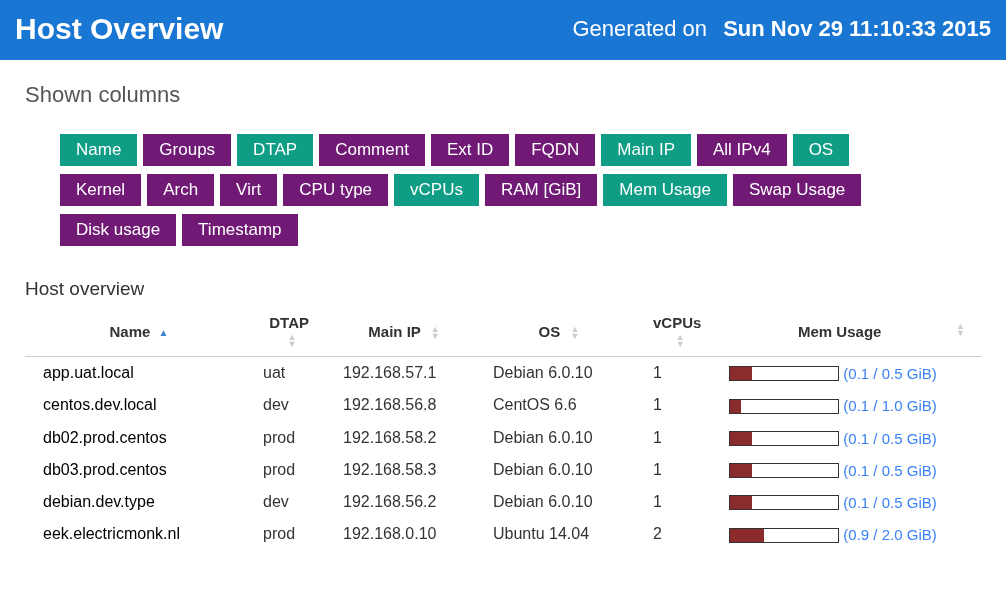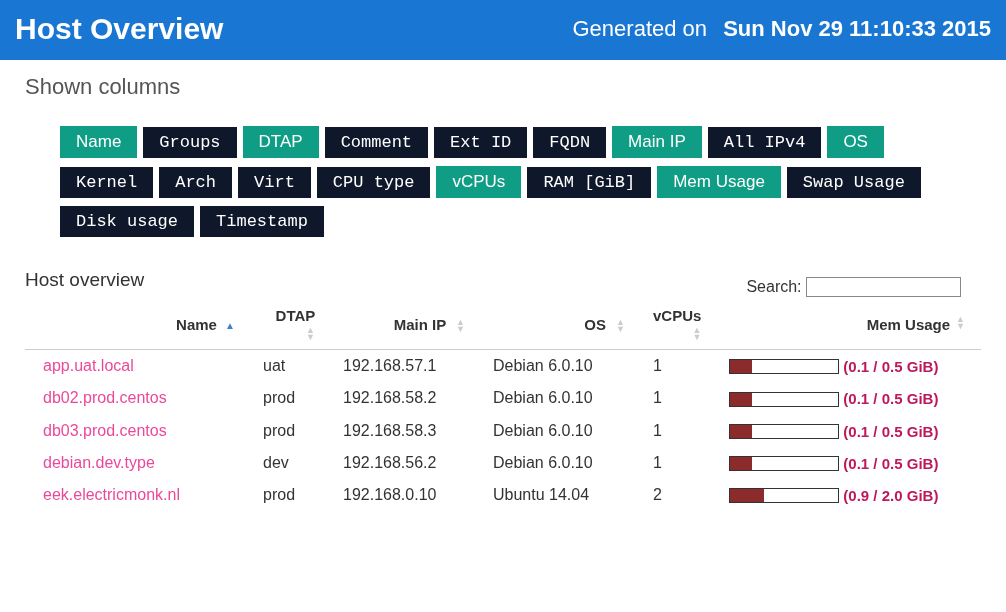--- a/index.html
+++ b/index.html
@@ -23,21 +23,21 @@
     margin: 0;
     font-size: 30px;
     font-weight: bold;
   }
   .gen-on {
     font-size: 22px;
   }
   .gen-label { font-weight: 400; margin-right: 10px; }
   .gen-date { font-weight: bold; }
   .content {
-    padding: 4px 25px 10px 25px;
+    padding: 12px 25px 10px 25px;
   }
   .section-title {
     font-size: 22px;
     color: #555;
     margin: 10px 0 22px 0;
     font-weight: 400;
   }
   .filters {
     margin-left: 35px;
     margin-bottom: 28px;
@@ -47,21 +47,21 @@
     display: inline-block;
     padding: 6px 16px;
     margin: 4px 6px 4px 0;
     font-size: 17px;
     color: #fff;
     cursor: pointer;
     border: none;
     font-family: inherit;
   }
   .filter-btn.on { background: #0f9d85; }
-  .filter-btn.off { background: #0f172a; font-family: Liberation Mono, monospace; }
+  .filter-btn.off { background: #701a75; }
   .subheader {
     font-size: 19px;
     color: #333;
     margin: 6px 0 8px 0;
     font-weight: 400;
   }
   .search-row {
     text-align: right;
     padding-right: 20px;
     font-size: 16px;
@@ -75,35 +75,35 @@
     width: 155px;
     font-size: 14px;
     padding: 1px 3px;
   }
   table.hosts {
     width: 100%;
     border-collapse: collapse;
     margin-top: 4px;
   }
   table.hosts th {
-    text-align: right;
+    text-align: center;
     font-size: 15px;
     font-weight: bold;
     color: #333;
     padding: 6px 10px 8px 18px;
     border-bottom: 1px solid #ccc;
     position: relative;
   }
   table.hosts td {
     padding: 7px 10px 7px 18px;
     font-size: 16px;
     vertical-align: middle;
   }
   table.hosts td.name a {
-    color: #ec4899;
+    color: #000000;
     text-decoration: none;
   }
   .sort-icon {
     font-size: 10px;
     color: #bbb;
     margin-left: 4px;
     line-height: 8px;
     display: inline-block;
     vertical-align: middle;
   }
@@ -121,23 +121,22 @@
     position: relative;
     background: #fff;
   }
   .mem-bar .fill {
     position: absolute;
     left: 0; top: 0; bottom: 0;
     background: #8b2b2b;
   }
   .mem-text {
     font-size: 15px;
-    color: #be185d;
-    vertical-align: middle;
-    font-weight: bold;
+    color: #3b82f6;
+    vertical-align: middle;
   }
   th .sortpair {
     display: inline-flex;
     flex-direction: column;
     margin-left: 6px;
     vertical-align: middle;
     font-size: 9px;
     line-height: 7px;
     color: #ccc;
   }
@@ -152,24 +151,20 @@
     <span class="gen-date">Sun Nov 29 11:10:33 2015</span>
   </div>
 </div>
 
 <div class="content">
   <div class="section-title">Shown columns</div>
   <div class="filters" id="filters"><button class="filter-btn on">Name</button><button class="filter-btn off">Groups</button><button class="filter-btn on">DTAP</button><button class="filter-btn off">Comment</button><button class="filter-btn off">Ext ID</button><button class="filter-btn off">FQDN</button><button class="filter-btn on">Main IP</button><button class="filter-btn off">All IPv4</button><button class="filter-btn on">OS</button><button class="filter-btn off">Kernel</button><button class="filter-btn off">Arch</button><button class="filter-btn off">Virt</button><button class="filter-btn off">CPU type</button><button class="filter-btn on">vCPUs</button><button class="filter-btn off">RAM [GiB]</button><button class="filter-btn on">Mem Usage</button><button class="filter-btn off">Swap Usage</button><button class="filter-btn off">Disk usage</button><button class="filter-btn off">Timestamp</button></div>
 
   <div class="subheader">Host overview</div>
 
-  <div class="search-row">
-    <span>Search:</span>
-    <input type="text" value="" style="">
-  </div>
 
   <table class="hosts">
     <thead>
       <tr>
         <th style="width:220px">
           <span>Name</span>
           <span class="sort-icon asc">▲</span>
         </th>
         <th style="width:80px">
           <span>DTAP</span>
@@ -211,20 +206,28 @@
     <tbody id="hosts-body">
         <tr>
           <td class="name"><a href="#">app.uat.local</a></td>
           <td>uat</td>
           <td>192.168.57.1</td>
           <td>Debian 6.0.10</td>
           <td>1</td>
           <td class="mem-cell"><span class="mem-bar"><span class="fill" style="width: 20%;"></span></span><span class="mem-text">(0.1 / 0.5 GiB)</span></td>
         </tr>
         <tr>
+          <td class="name"><a href="#">centos.dev.local</a></td>
+          <td>dev</td>
+          <td>192.168.56.8</td>
+          <td>CentOS 6.6</td>
+          <td>1</td>
+          <td class="mem-cell"><span class="mem-bar"><span class="fill" style="width: 10%;"></span></span><span class="mem-text">(0.1 / 1.0 GiB)</span></td>
+        </tr>
+        <tr>
           <td class="name"><a href="#">db02.prod.centos</a></td>
           <td>prod</td>
           <td>192.168.58.2</td>
           <td>Debian 6.0.10</td>
           <td>1</td>
           <td class="mem-cell"><span class="mem-bar"><span class="fill" style="width: 20%;"></span></span><span class="mem-text">(0.1 / 0.5 GiB)</span></td>
         </tr>
         <tr>
           <td class="name"><a href="#">db03.prod.centos</a></td>
           <td>prod</td>

